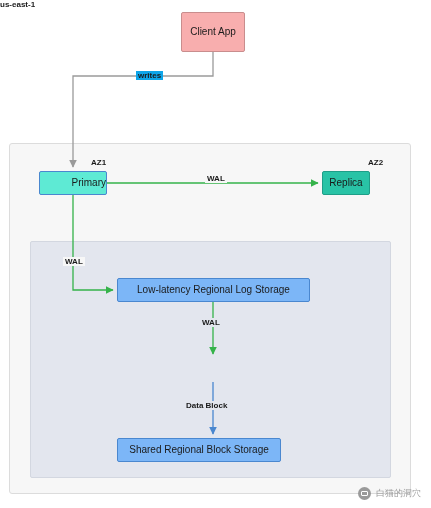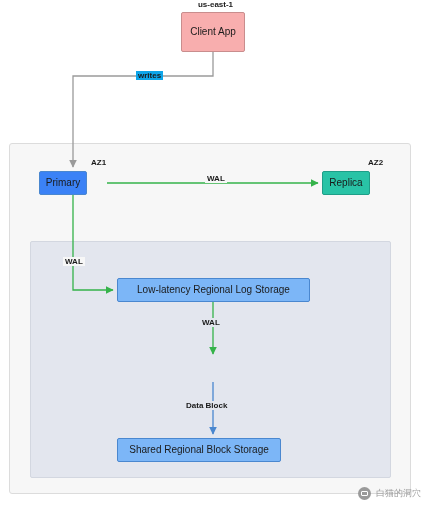--- a/index.html
+++ b/index.html
@@ -60,24 +60,25 @@
     top: 241px;
     width: 359px;
     height: 235px;
     background: #e3e6ee;
     border: 1px solid #d3d7e0;
     border-radius: 2px;
   }
   .primary {
     left: 39px;
     top: 171px;
-    width: 48px;
-    height: 24px;
-    background: #3b82f6;
-    border: 1px solid #4a87cf;
+    width: 68px;
+    height: 24px;
+    background: #5eead4;
+    border: 1px solid #4a87cf;
+    justify-content: flex-end;
   }
   .replica {
     left: 322px;
     top: 171px;
     width: 48px;
     height: 24px;
     background: #29c3a6;
     border: 1px solid #1f9e88;
   }
   .log-storage {
@@ -125,21 +126,20 @@
     padding: 0 2px;
   }
   .lbl-az1 { left: 91px; top: 158px; }
   .lbl-az2 { left: 368px; top: 158px; }
   .lbl-region {
     left: 378px;
     top: 131px;
     font-size: 8px;
     font-weight: bold;
     color: #1a1a1a;
-    text-align: center;
   }
   .lbl-writes { left: 112px; top: 71px; }
   .lbl-wal-top { left: 205px; top: 174px; }
   .lbl-wal-left { left: 63px; top: 257px; }
   .lbl-wal-mid { left: 200px; top: 318px; }
   .lbl-datablocks { left: 184px; top: 401px; }
   .watermark {
     position: absolute;
     right: 10px;
     bottom: 8px;

